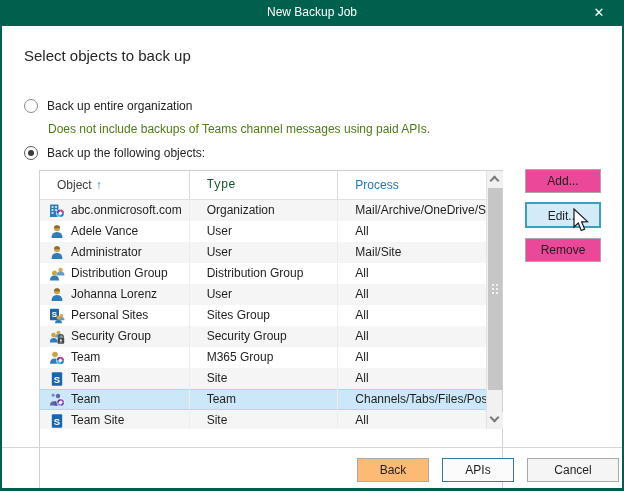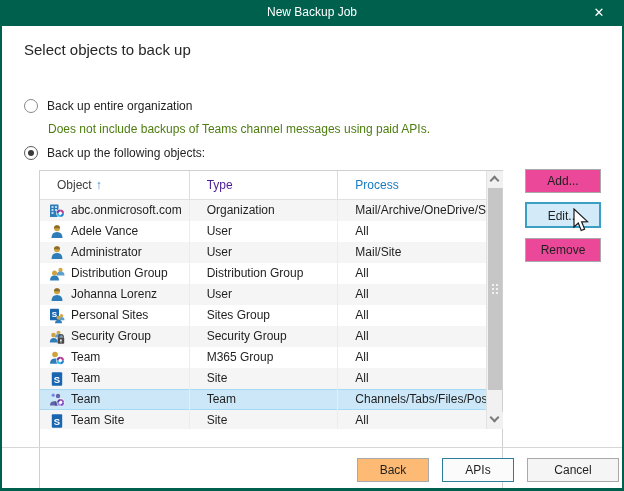--- a/index.html
+++ b/index.html
@@ -8,41 +8,41 @@
 
   .window { position:relative; width:624px; height:491px; background:#fff;
             border-left:2px solid #00604e; border-right:2px solid #00604e; border-bottom:3px solid #00604e; overflow:hidden; }
 
   
   .titlebar { position:absolute; left:-2px; top:0; width:624px; height:26px; background:#00604e; }
   .titlebar .title { position:absolute; left:0; right:0; top:5px; text-align:center; color:#ffffff; font-size:12px; }
   .close-btn { position:absolute; right:16px; top:4px; width:18px; height:18px; color:#fff;
                font-size:13px; line-height:18px; text-align:center; cursor:pointer; }
 
-  .heading { position:absolute; left:22px; top:41px; font-size:15px; color:#262626; }
+  .heading { position:absolute; left:22px; top:47px; font-size:15px; color:#262626; }
 
   
   .radio-row { position:absolute; left:22px; height:16px;text-align:center; }
   .radio-row .dot { display:inline-block; width:14px; height:14px; border:1px solid #8a8a8a; border-radius:50%;
                     vertical-align:middle; background:#fff; position:relative; }
   .radio-row.checked .dot { border-color:#5a5a5a; }
   .radio-row.checked .dot::after { content:""; position:absolute; left:3px; top:3px; width:6px; height:6px;
                     border-radius:50%; background:#3a3a3a; }
   .radio-row .lbl { margin-left:9px; vertical-align:middle; color:#1f1f1f; }
   #radio-entire { top:98px; }
   #radio-objects { top:145px; }
   .radio-note { position:absolute; left:46px; top:122px; color:#4d7c0f; }
 
   
   .grid { position:absolute; left:37px; top:170px; width:464px; height:328px; border:1px solid #d0d0d0; background:#fff; }
   .grid-inner { position:absolute; left:0; top:0; width:446px; height:258px; overflow:hidden; }
   .thead { display:flex; height:29px; border-bottom:1px solid #e0e0e0; background:#fff; }
   .th { padding-left:17px; line-height:28px; border-right:1px solid #dcdcdc; overflow:hidden; white-space:nowrap; }
   .th.c1 { width:150px; color:#404040; }
-  .th.c2 { width:149px; color:#4c1d95; }
+  .th.c2 { width:149px; color:#14532d;font-family:Liberation Mono, monospace; }
   .th.c3 { width:148px; color:#1779be; border-right:none; }
   .sort-arrow { color:#2b88d8; font-size:12px; margin-left:4px; }
 
   .trow { display:flex; height:21px; background:#fff; }
   .trow.alt { background:#f5f5f5; }
   .trow.selected { background:#cce8f8; box-shadow:inset 0 1px 0 #a6d9f4, inset 0 -1px 0 #a6d9f4; }
   .cell { overflow:hidden; white-space:nowrap; line-height:21px; color:#1f1f1f; }
   .cell.c-obj { width:150px; padding-left:9px; border-right:1px solid #ececec; display:flex; align-items:center; }
   .cell.c-type { width:149px; padding-left:17px; border-right:1px solid #ececec; }
   .cell.c-proc { width:148px; padding-left:17px; }

